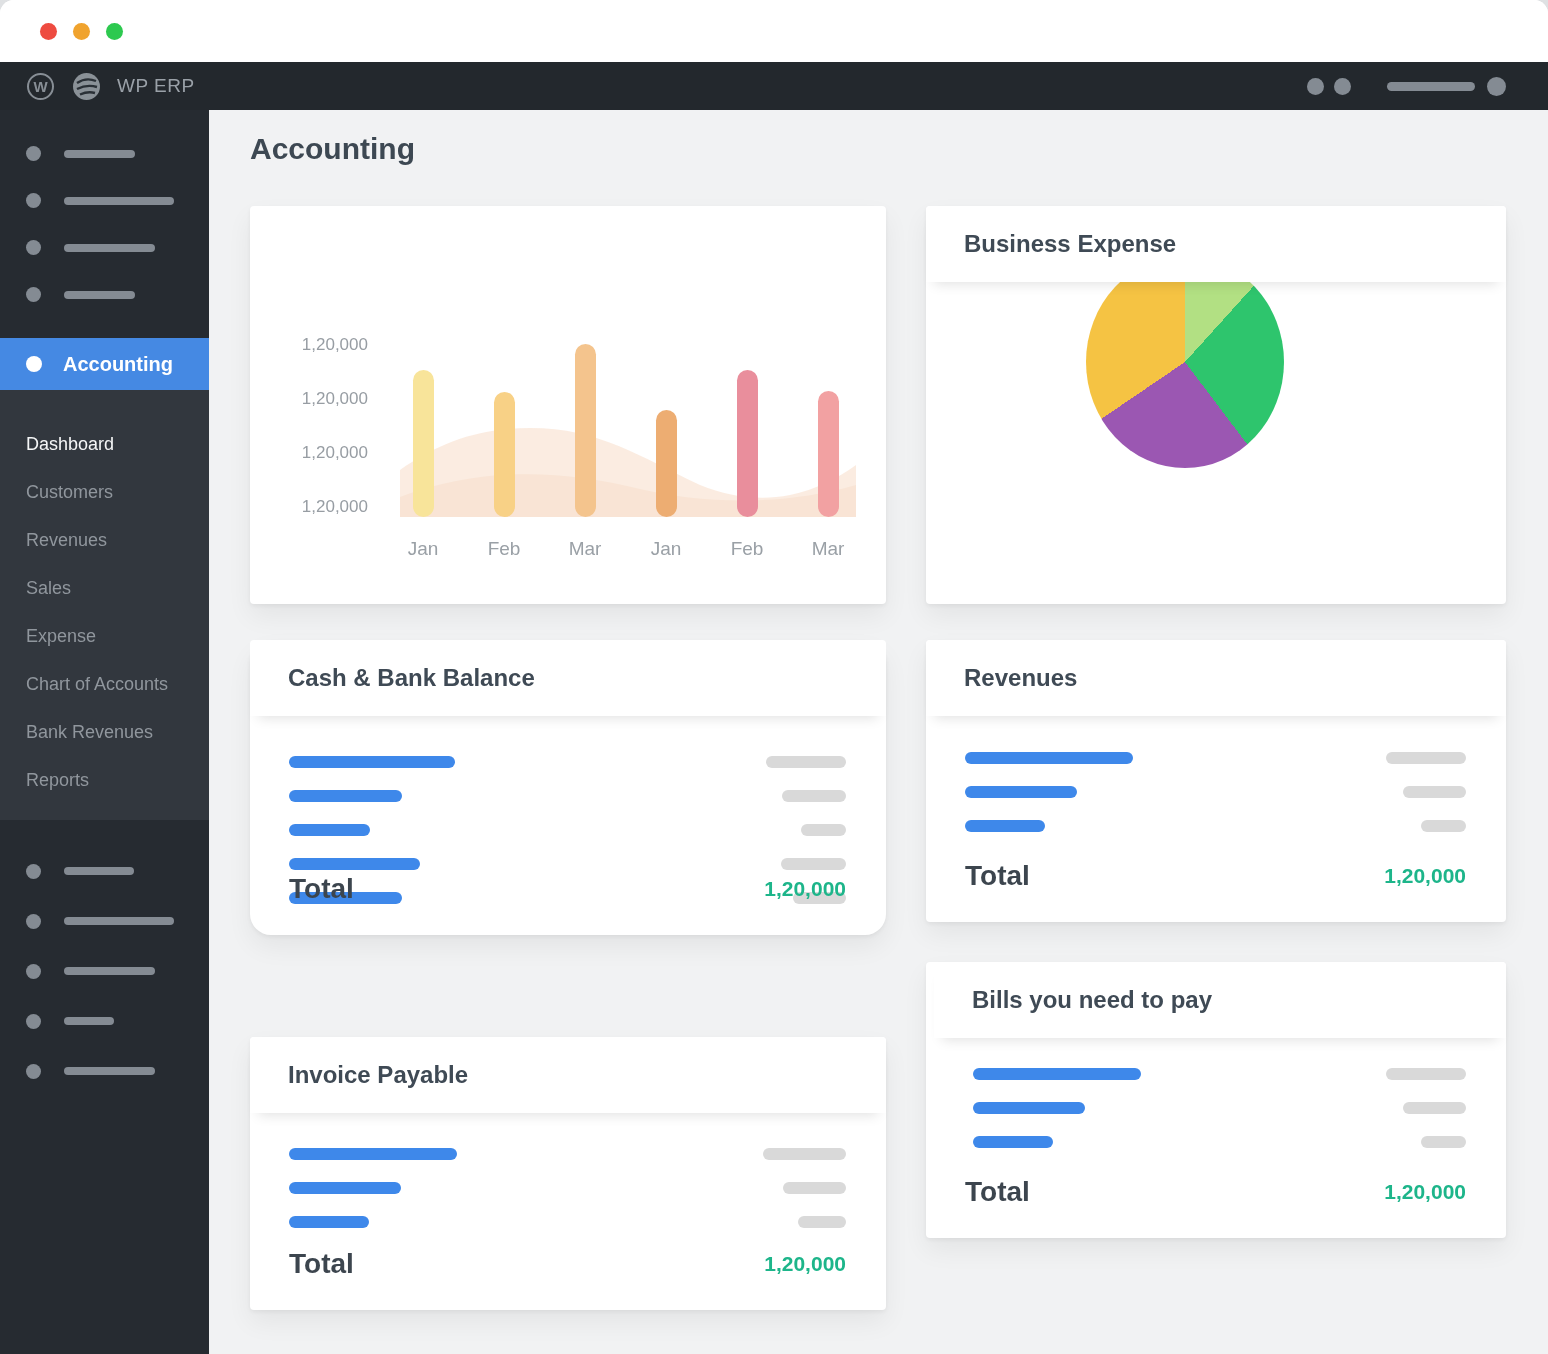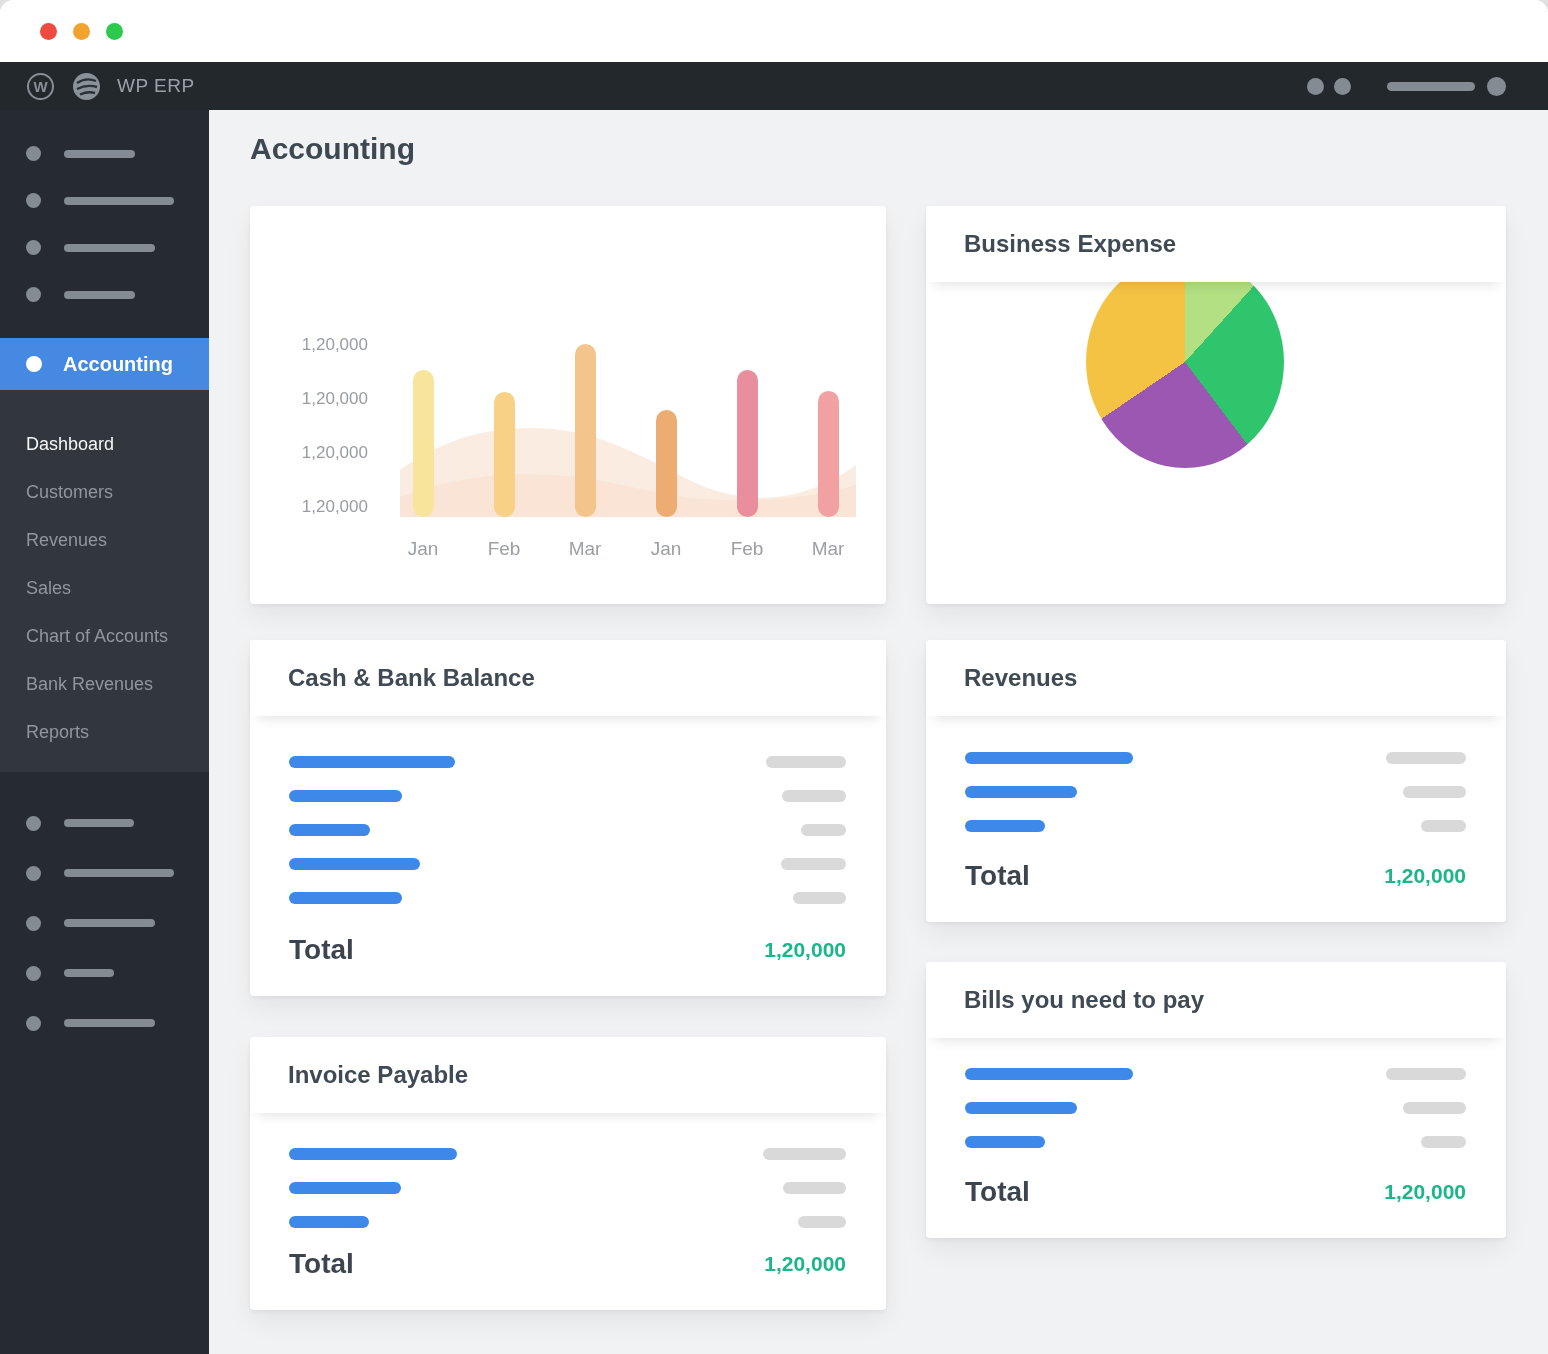--- a/index.html
+++ b/index.html
@@ -75,24 +75,24 @@
   }
   .card-header {
     height:76px; display:flex; align-items:center; padding-left:38px;
     font-size:24px; font-weight:600; color:#3f4a55;
     background:#ffffff; border-radius:4px 4px 0 0;
     box-shadow:0 10px 12px -8px rgba(0,0,0,0.12);
     position:relative; z-index:2;
   }
   #card-income  { left:41px;  top:96px;  width:636px; height:398px; }
   #card-pie     { left:717px; top:96px;  width:580px; height:398px; }
-  #card-cash    { left:41px;  top:530px; width:636px; height:356px; }
+  #card-cash    { left:41px;  top:530px; width:636px; height:295px;border-radius:21px; }
   #card-rev     { left:717px; top:530px; width:580px; height:282px; }
   #card-invoice { left:41px;  top:927px; width:636px; height:273px; }
-  #card-bills   { left:717px; top:852px; width:580px; height:276px; }
+  #card-bills   { left:717px; top:852px; width:580px; height:276px;padding-left:8px; }
   
   .bar-chart { position:absolute; top:76px; left:0; right:0; bottom:0; overflow:hidden; }
   .y-tick {
     position:absolute; left:0; width:118px; text-align:right;
     font-size:17px; color:#979da3;
   }
   .x-tick {
     position:absolute; top:256px; width:60px; text-align:center;
     font-size:19px; color:#9aa0a6;
   }
@@ -172,20 +172,21 @@
       </div>
     <div class="active-item">
       <span class="active-dot"></span>
       <span class="active-label">Accounting</span>
     </div>
     <div class="submenu">
         <div class="submenu-item current">Dashboard</div>
         <div class="submenu-item">Customers</div>
         <div class="submenu-item">Revenues</div>
         <div class="submenu-item">Sales</div>
+        <div class="submenu-item">Expense</div>
         <div class="submenu-item">Chart of Accounts</div>
         <div class="submenu-item">Bank Revenues</div>
         <div class="submenu-item">Reports</div>
       </div>
     <div class="ph-list bottom">
         <div class="ph-item">
           <span class="ph-dot"></span>
           <span class="ph-bar" style="width: 70px;"></span>
         </div>
         <div class="ph-item">

